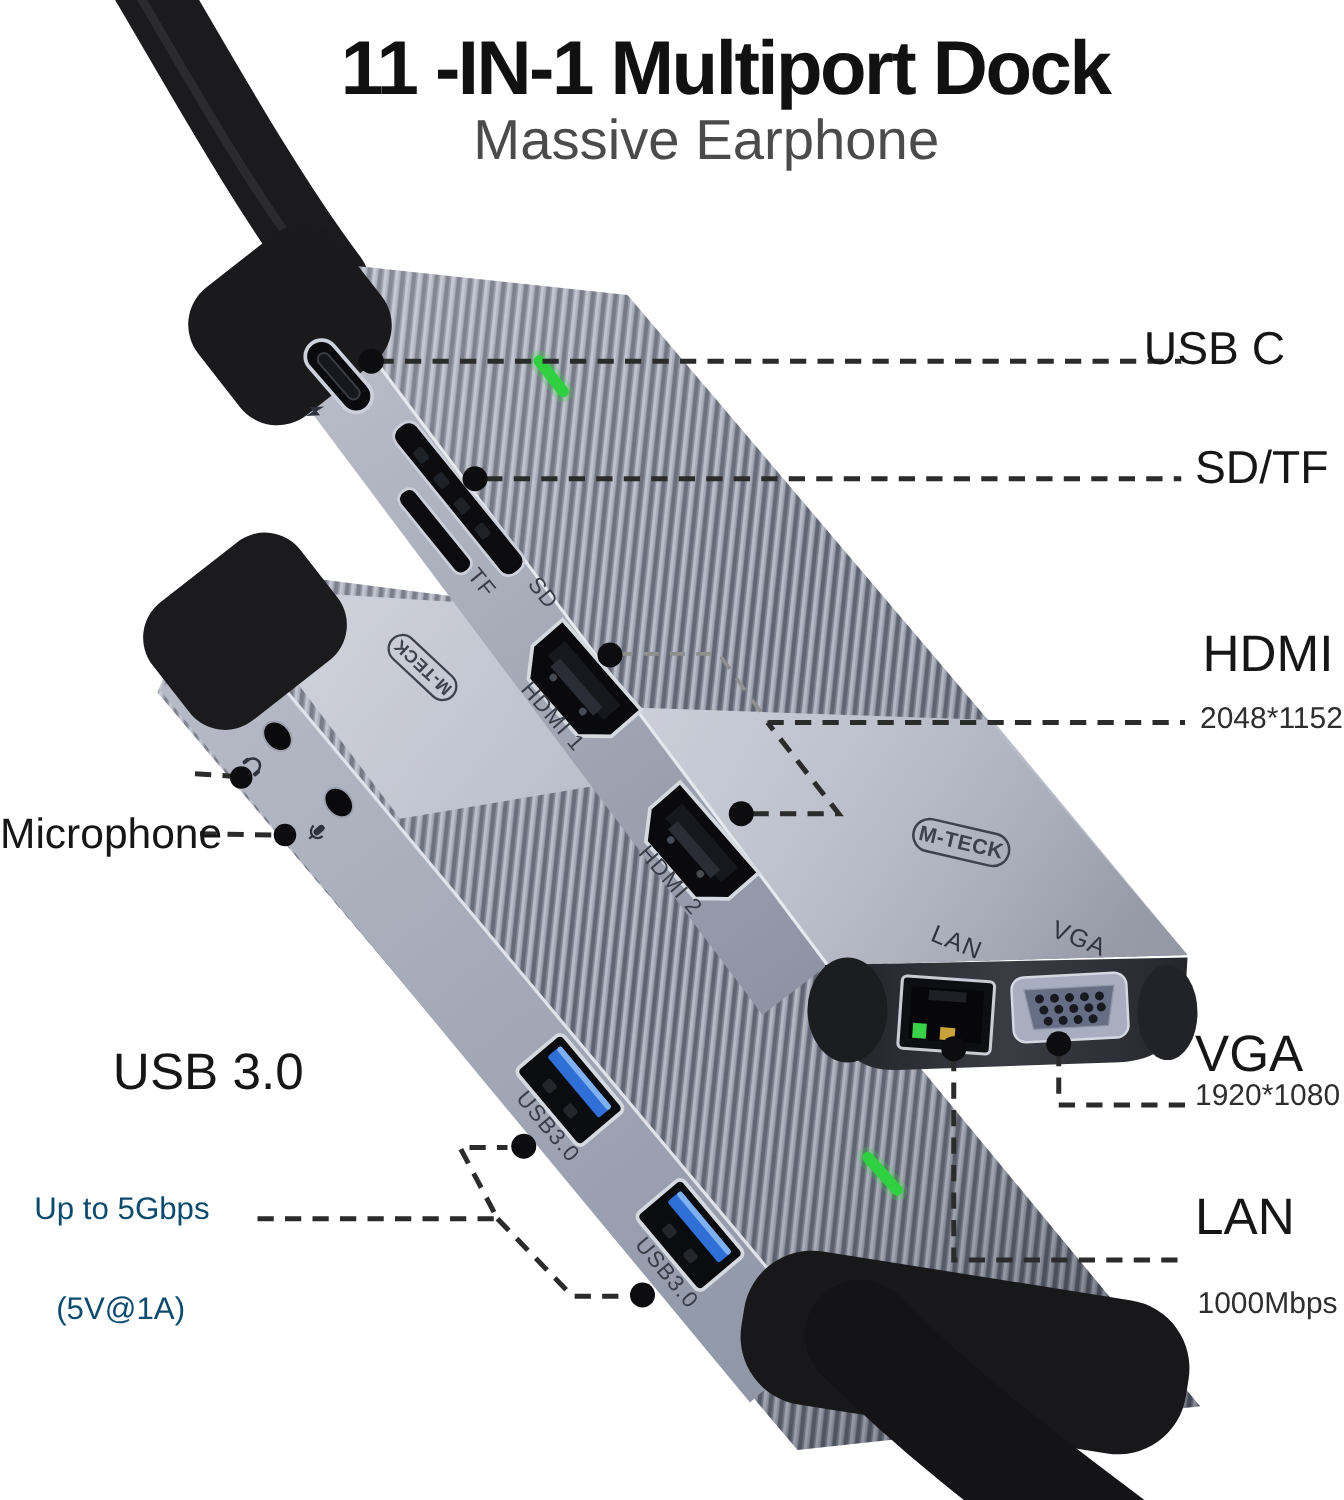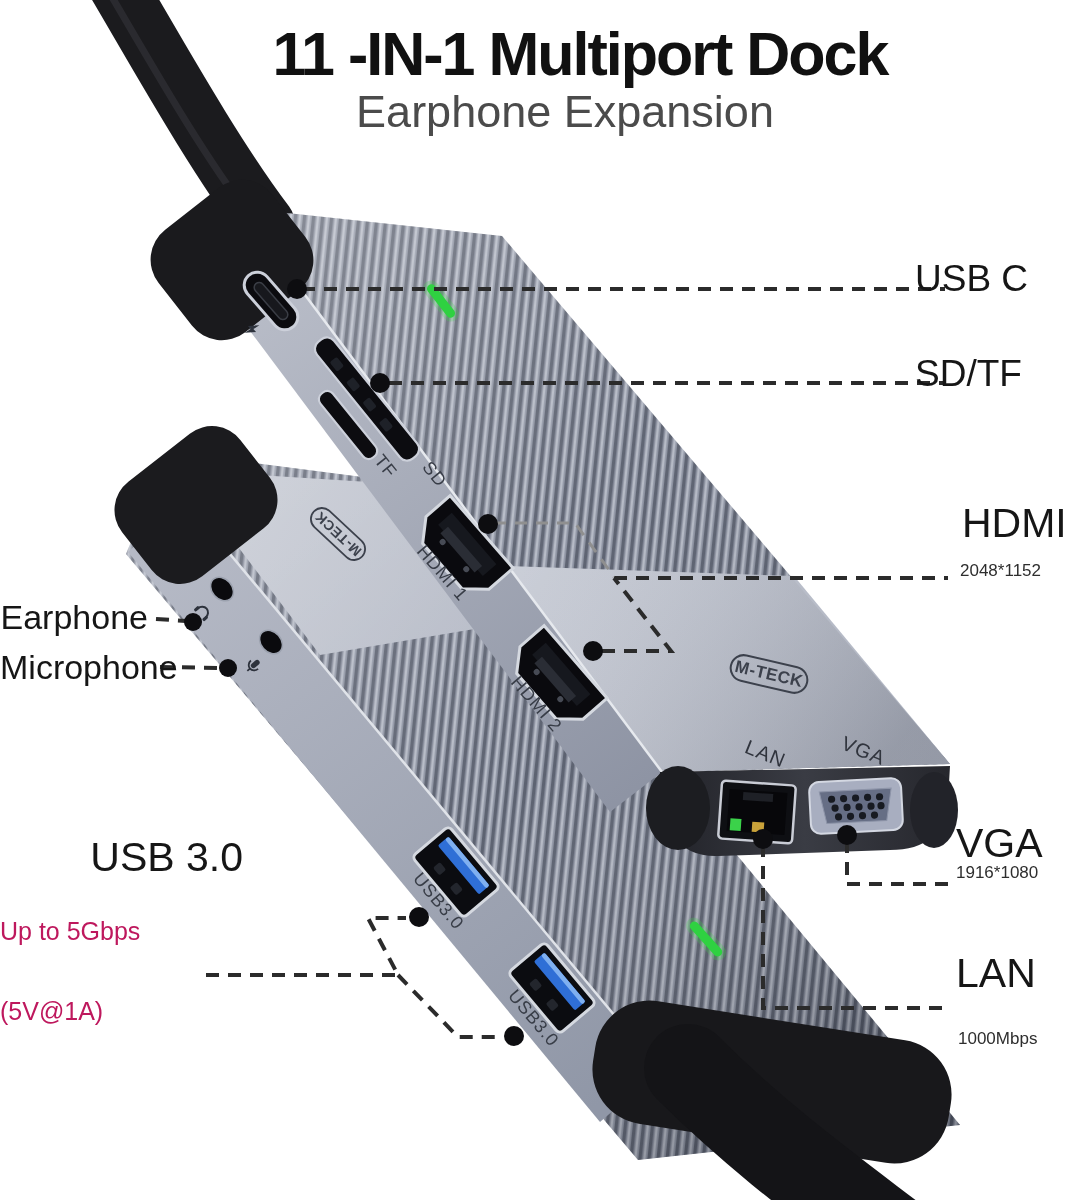--- a/index.html
+++ b/index.html
@@ -6,24 +6,24 @@
   #stage{
     position:relative;width:1075px;height:1200px;background:#ffffff;
     overflow:hidden;font-family:"Liberation Sans",sans-serif;color:#1a1a1a;
   }
   #scene{position:absolute;left:0;top:0;}
   .lbl{position:absolute;line-height:1.05;white-space:nowrap;}
   .t-title{font-size:61px;font-weight:bold;letter-spacing:-2px;text-align:center;color:#111;}
   .t-sub{font-size:45px;color:#4b4b4b;text-align:center;}
   .big{font-size:41px;color:#161616;}
   .mid{font-size:37px;color:#161616;}
-  .small{font-size:17px;color:#2e2e2e;}
+  .small{font-size:24px;color:#2e2e2e;}
   .left-lbl{font-size:34px;color:#161616;text-align:right;}
   .usb3-main{font-size:41px;color:#161616;text-align:right;}
-  .usb3-sub{font-size:25px;color:#be185d;text-align:left;}
+  .usb3-sub{font-size:25px;color:#0c4a6e;text-align:center;margin-top:36px;}
   .engrave{font-size:18px;fill:#383d47;letter-spacing:1px;}
   .engrave2{font-size:20px;fill:#30343d;letter-spacing:1px;}
   .brandtxt{font-size:17px;fill:#3c414c;font-weight:bold;letter-spacing:.5px;}
   .brandtxt2{font-size:14px;fill:#3c414c;font-weight:bold;letter-spacing:.5px;}
 </style>
 </head>
 <body>
 
 <div id="stage">
 
@@ -258,34 +258,33 @@
       <circle cx="847" cy="835" r="10"></circle>
       <circle cx="763" cy="839" r="10"></circle>
       <circle cx="193" cy="622" r="9"></circle>
       <circle cx="228" cy="668" r="9"></circle>
       <circle cx="419" cy="917" r="10"></circle>
       <circle cx="514" cy="1036" r="10"></circle>
     </g>
   </svg>
 
   <div class="lbl t-title" style="left:45px;top:22px;width:1070px;">11 -IN-1 Multiport Dock</div>
-  <div class="lbl t-sub" style="left:90px;top:88px;width:950px;">Earphone Expansion</div>
+  <div class="lbl t-sub" style="left:90px;top:88px;width:950px;">Massive Earphone</div>
 
   <div class="lbl mid" style="left:915px;top:260px;">USB C</div>
-  <div class="lbl mid" style="left:915px;top:355px;">SD/TF</div>
+  <div class="lbl mid" style="left:956px;top:355px;">SD/TF</div>
 
   <div class="lbl big" style="left:962px;top:502px;">HDMI</div>
   <div class="lbl small" style="left:960px;top:562px;">2048*1152</div>
 
   <div class="lbl big" style="left:956px;top:822px;">VGA</div>
-  <div class="lbl small" style="left:956px;top:864px;">1916*1080</div>
+  <div class="lbl small" style="left:956px;top:864px;">1920*1080</div>
 
   <div class="lbl big" style="left:956px;top:952px;">LAN</div>
   <div class="lbl small" style="left:958px;top:1030px;">1000Mbps</div>
 
-  <div class="lbl left-lbl" style="left:0;top:600px;width:148px;">Earphone</div>
   <div class="lbl left-lbl" style="left:0;top:650px;width:126px;">Microphone</div>
 
   <div class="lbl usb3-main" style="left:0;top:836px;width:195px;padding-left:48px;">USB 3.0</div>
   <div class="lbl usb3-sub" style="left:0;top:918px;width:195px;">Up to 5Gbps</div>
   <div class="lbl usb3-sub" style="left:0;top:998px;width:193px;">(5V@1A)</div>
 
 </div>
 
 </body></html>

